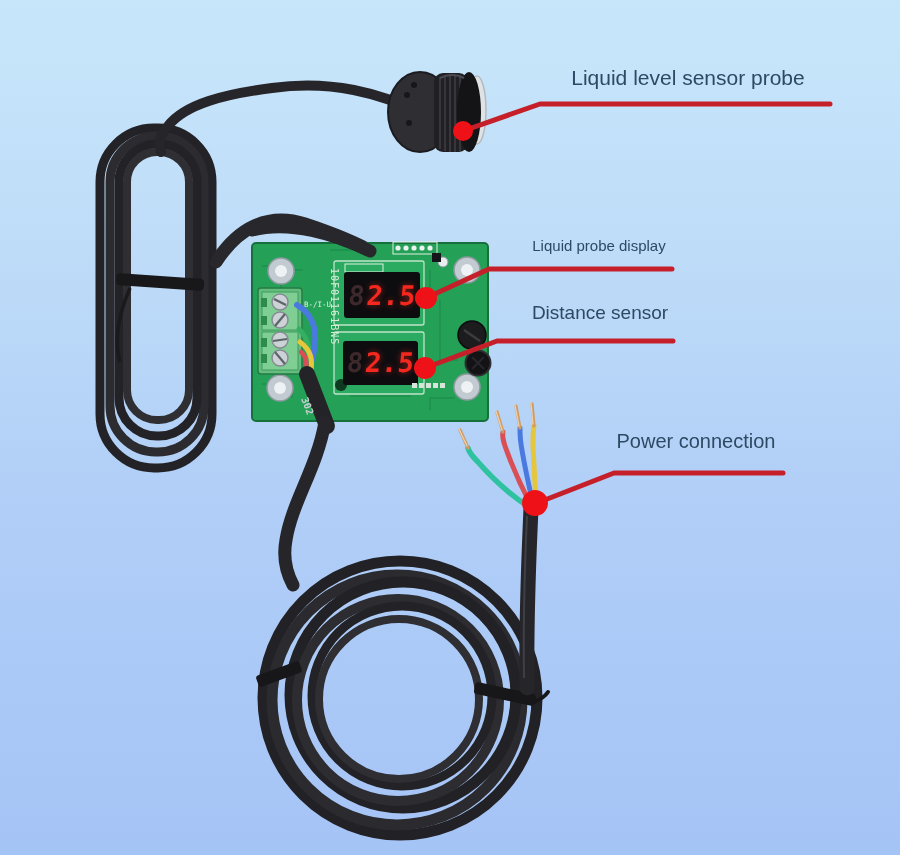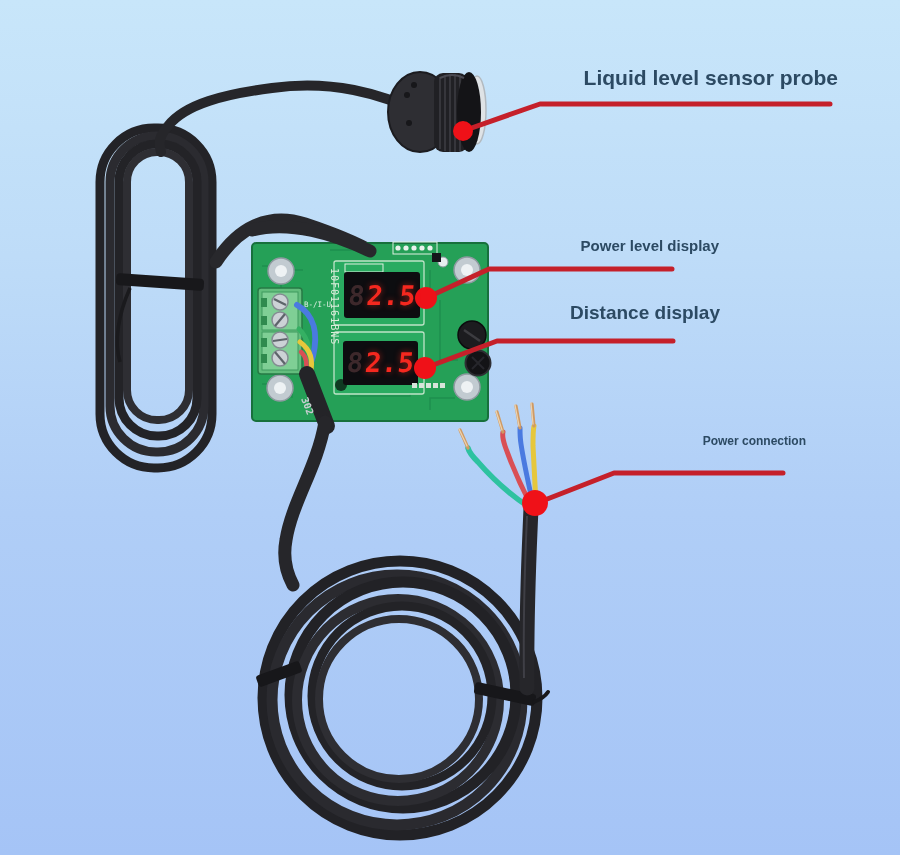--- a/index.html
+++ b/index.html
@@ -3,27 +3,27 @@
 <meta charset="utf-8">
 <style>
   html,body{margin:0;padding:0;background:#e8eef5;}
   #stage{
     position:relative;width:900px;height:855px;overflow:hidden;
     background:linear-gradient(180deg,#c8e6fa 0%,#bedcf8 30%,#b0cef7 60%,#a5c4f6 100%);
     font-family:"Liberation Sans",sans-serif;
   }
   #art{position:absolute;left:0;top:0;}
   .lbl{
-    position:absolute;font-weight:700;color:#2c4a63;text-align:right;
+    position:absolute;font-weight:400;color:#2c4a63;text-align:center;
     font-family:"Liberation Sans",sans-serif;line-height:1.15;
   }
   .lbl-probe{left:538px;top:66px;width:300px;font-size:21px;}
   .lbl-liquid{left:479px;top:237px;width:240px;font-size:15px;}
   .lbl-distance{left:480px;top:302px;width:240px;font-size:19px;}
-  .lbl-power{left:586px;top:431px;width:220px;font-size:12px;line-height:20px;}
+  .lbl-power{left:586px;top:431px;width:220px;font-size:20px;line-height:20px;}
   .seg{
     position:absolute;display:flex;align-items:center;justify-content:center;
     font-family:"DejaVu Sans Mono",monospace;font-weight:700;font-size:27px;
     transform:skewX(-6deg);letter-spacing:0;
   }
   .seg1{left:344px;top:273px;width:76px;height:44px;}
   .seg2{left:343px;top:341px;width:75px;height:43px;}
   .seg .ghost{color:#3d282b;margin-right:2px;}
   .seg .val{color:#f5281f;text-shadow:0 0 6px rgba(255,45,30,.55);}
 </style>
@@ -222,19 +222,19 @@
   <div class="seg seg1">
     <span class="ghost">8</span>
       <span class="val">2.5</span>
   </div>
   <div class="seg seg2">
     <span class="ghost">8</span>
       <span class="val">2.5</span>
   </div>
 
   <div class="lbl lbl-probe">Liquid level sensor probe</div>
-  <div class="lbl lbl-liquid">Power level display</div>
-  <div class="lbl lbl-distance">Distance display</div>
+  <div class="lbl lbl-liquid">Liquid probe display</div>
+  <div class="lbl lbl-distance">Distance sensor</div>
   <div class="lbl lbl-power">
     <div>Power connection</div>
   </div>
 
 </div>
 
 </body></html>

